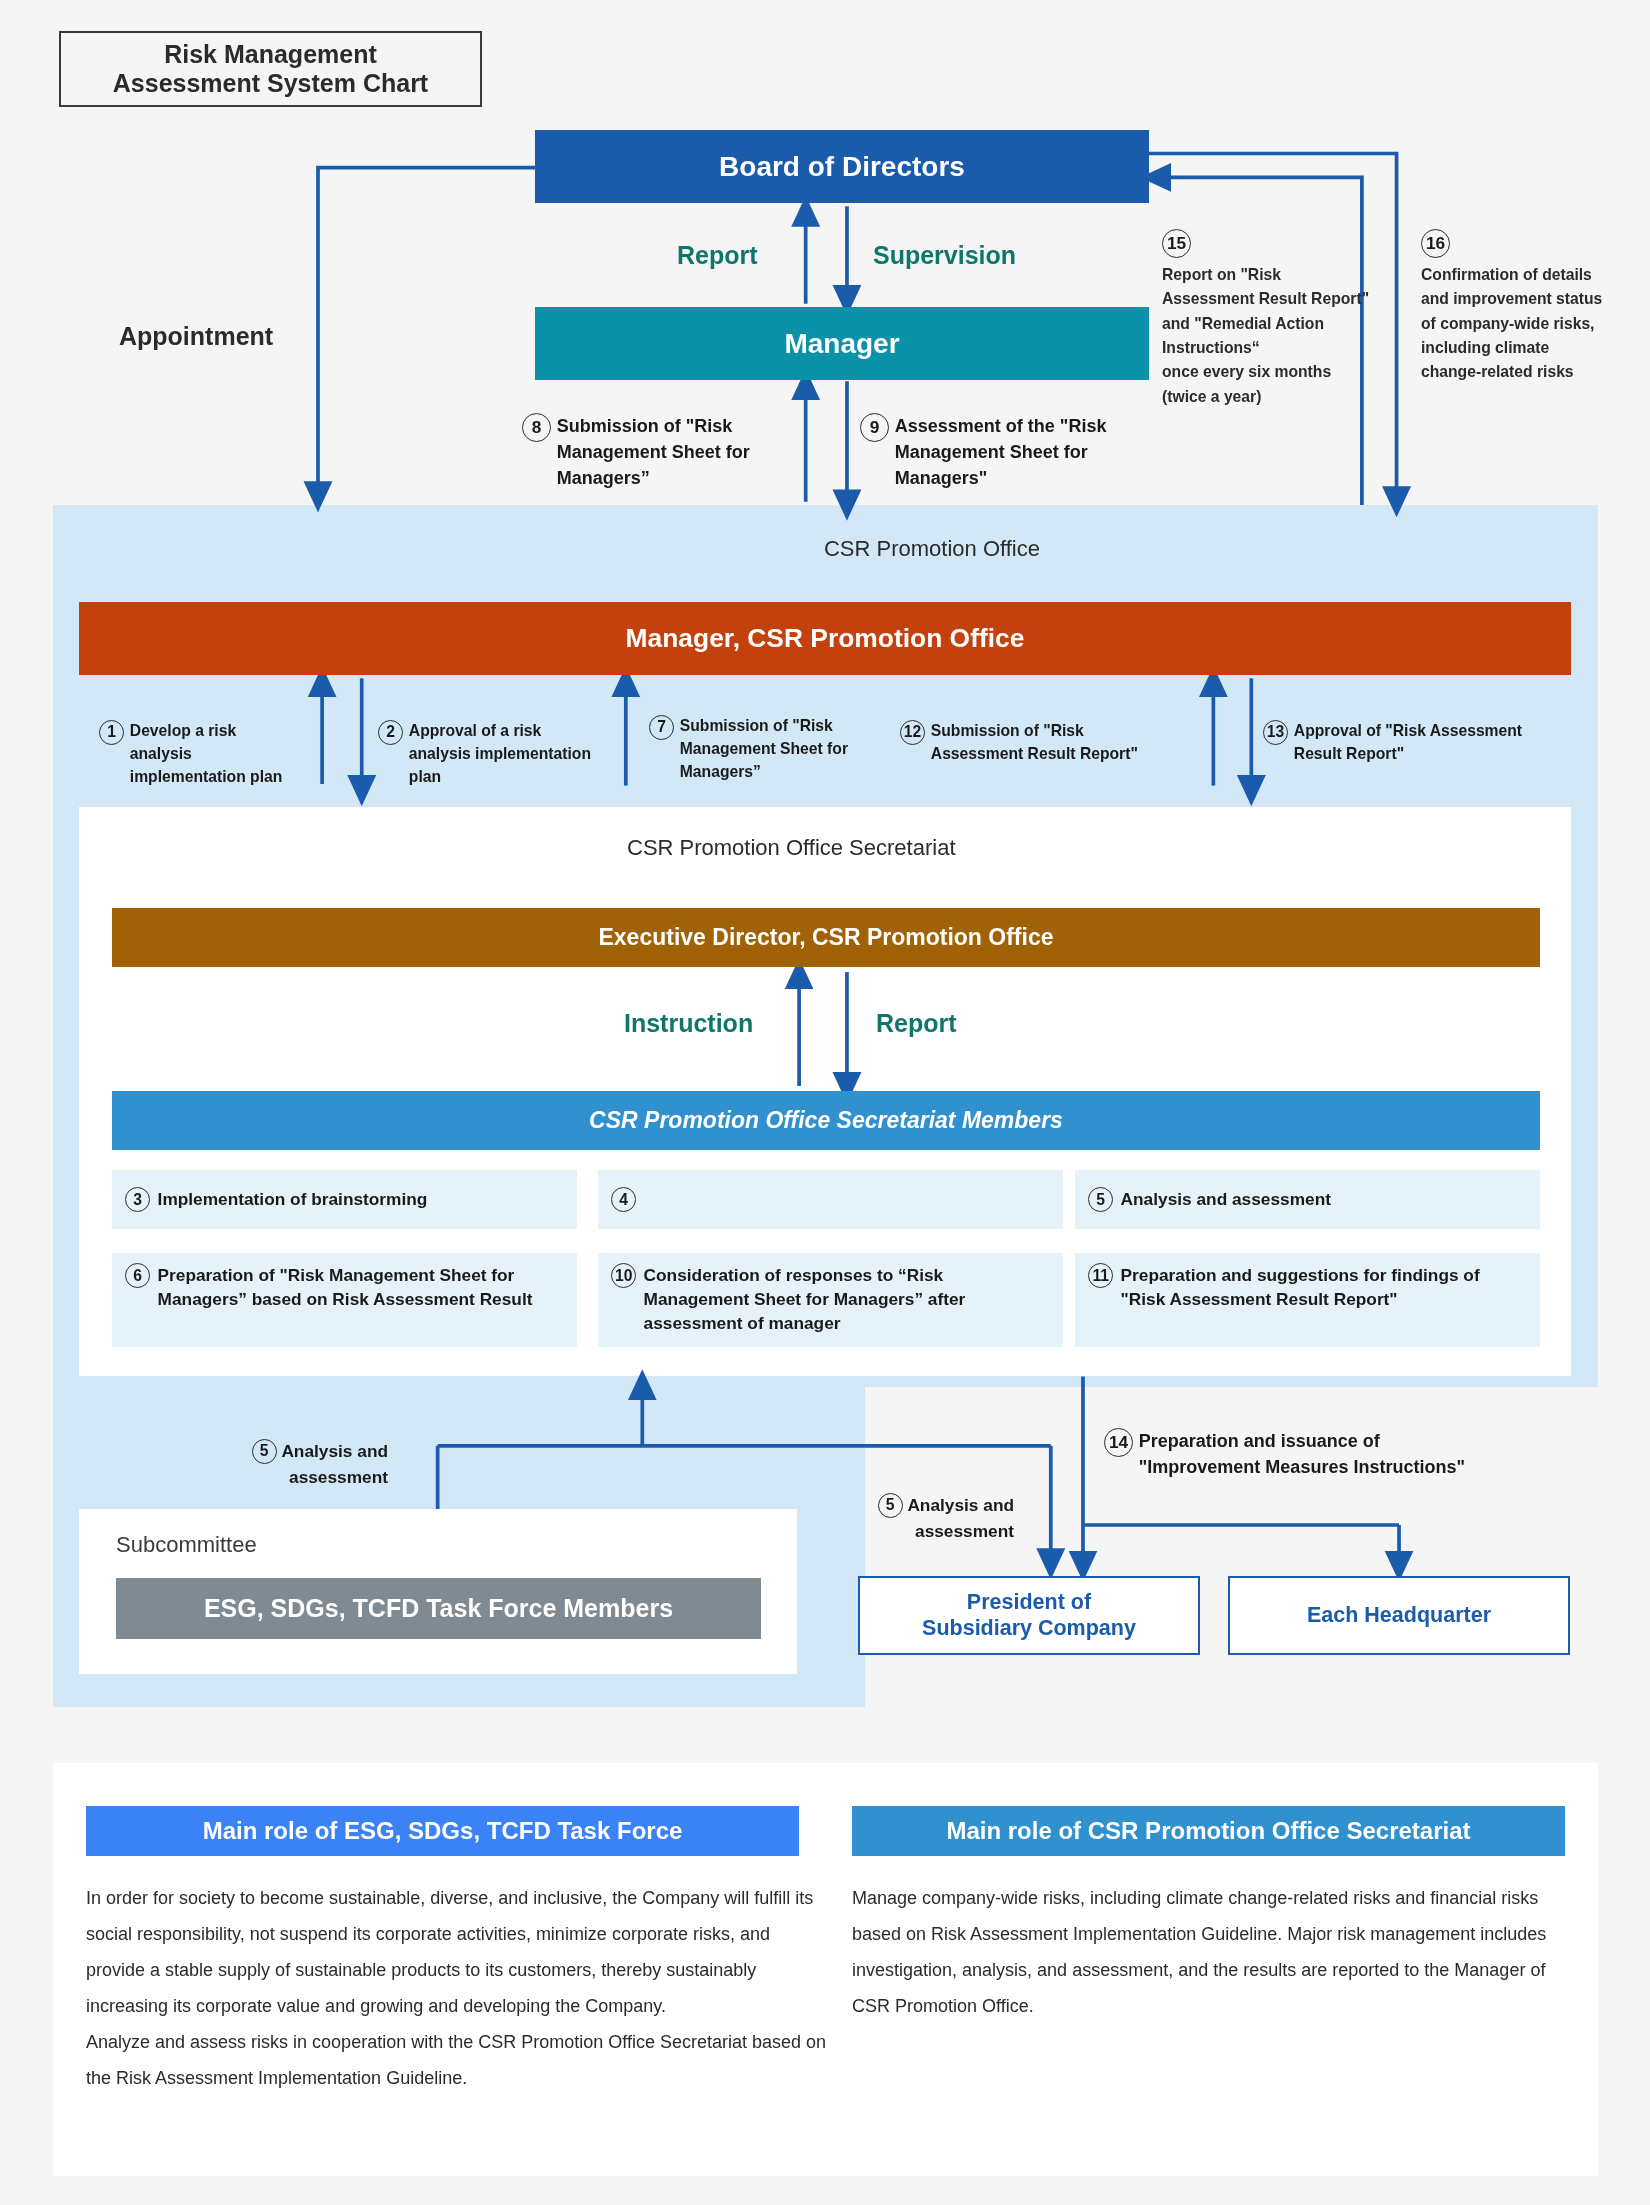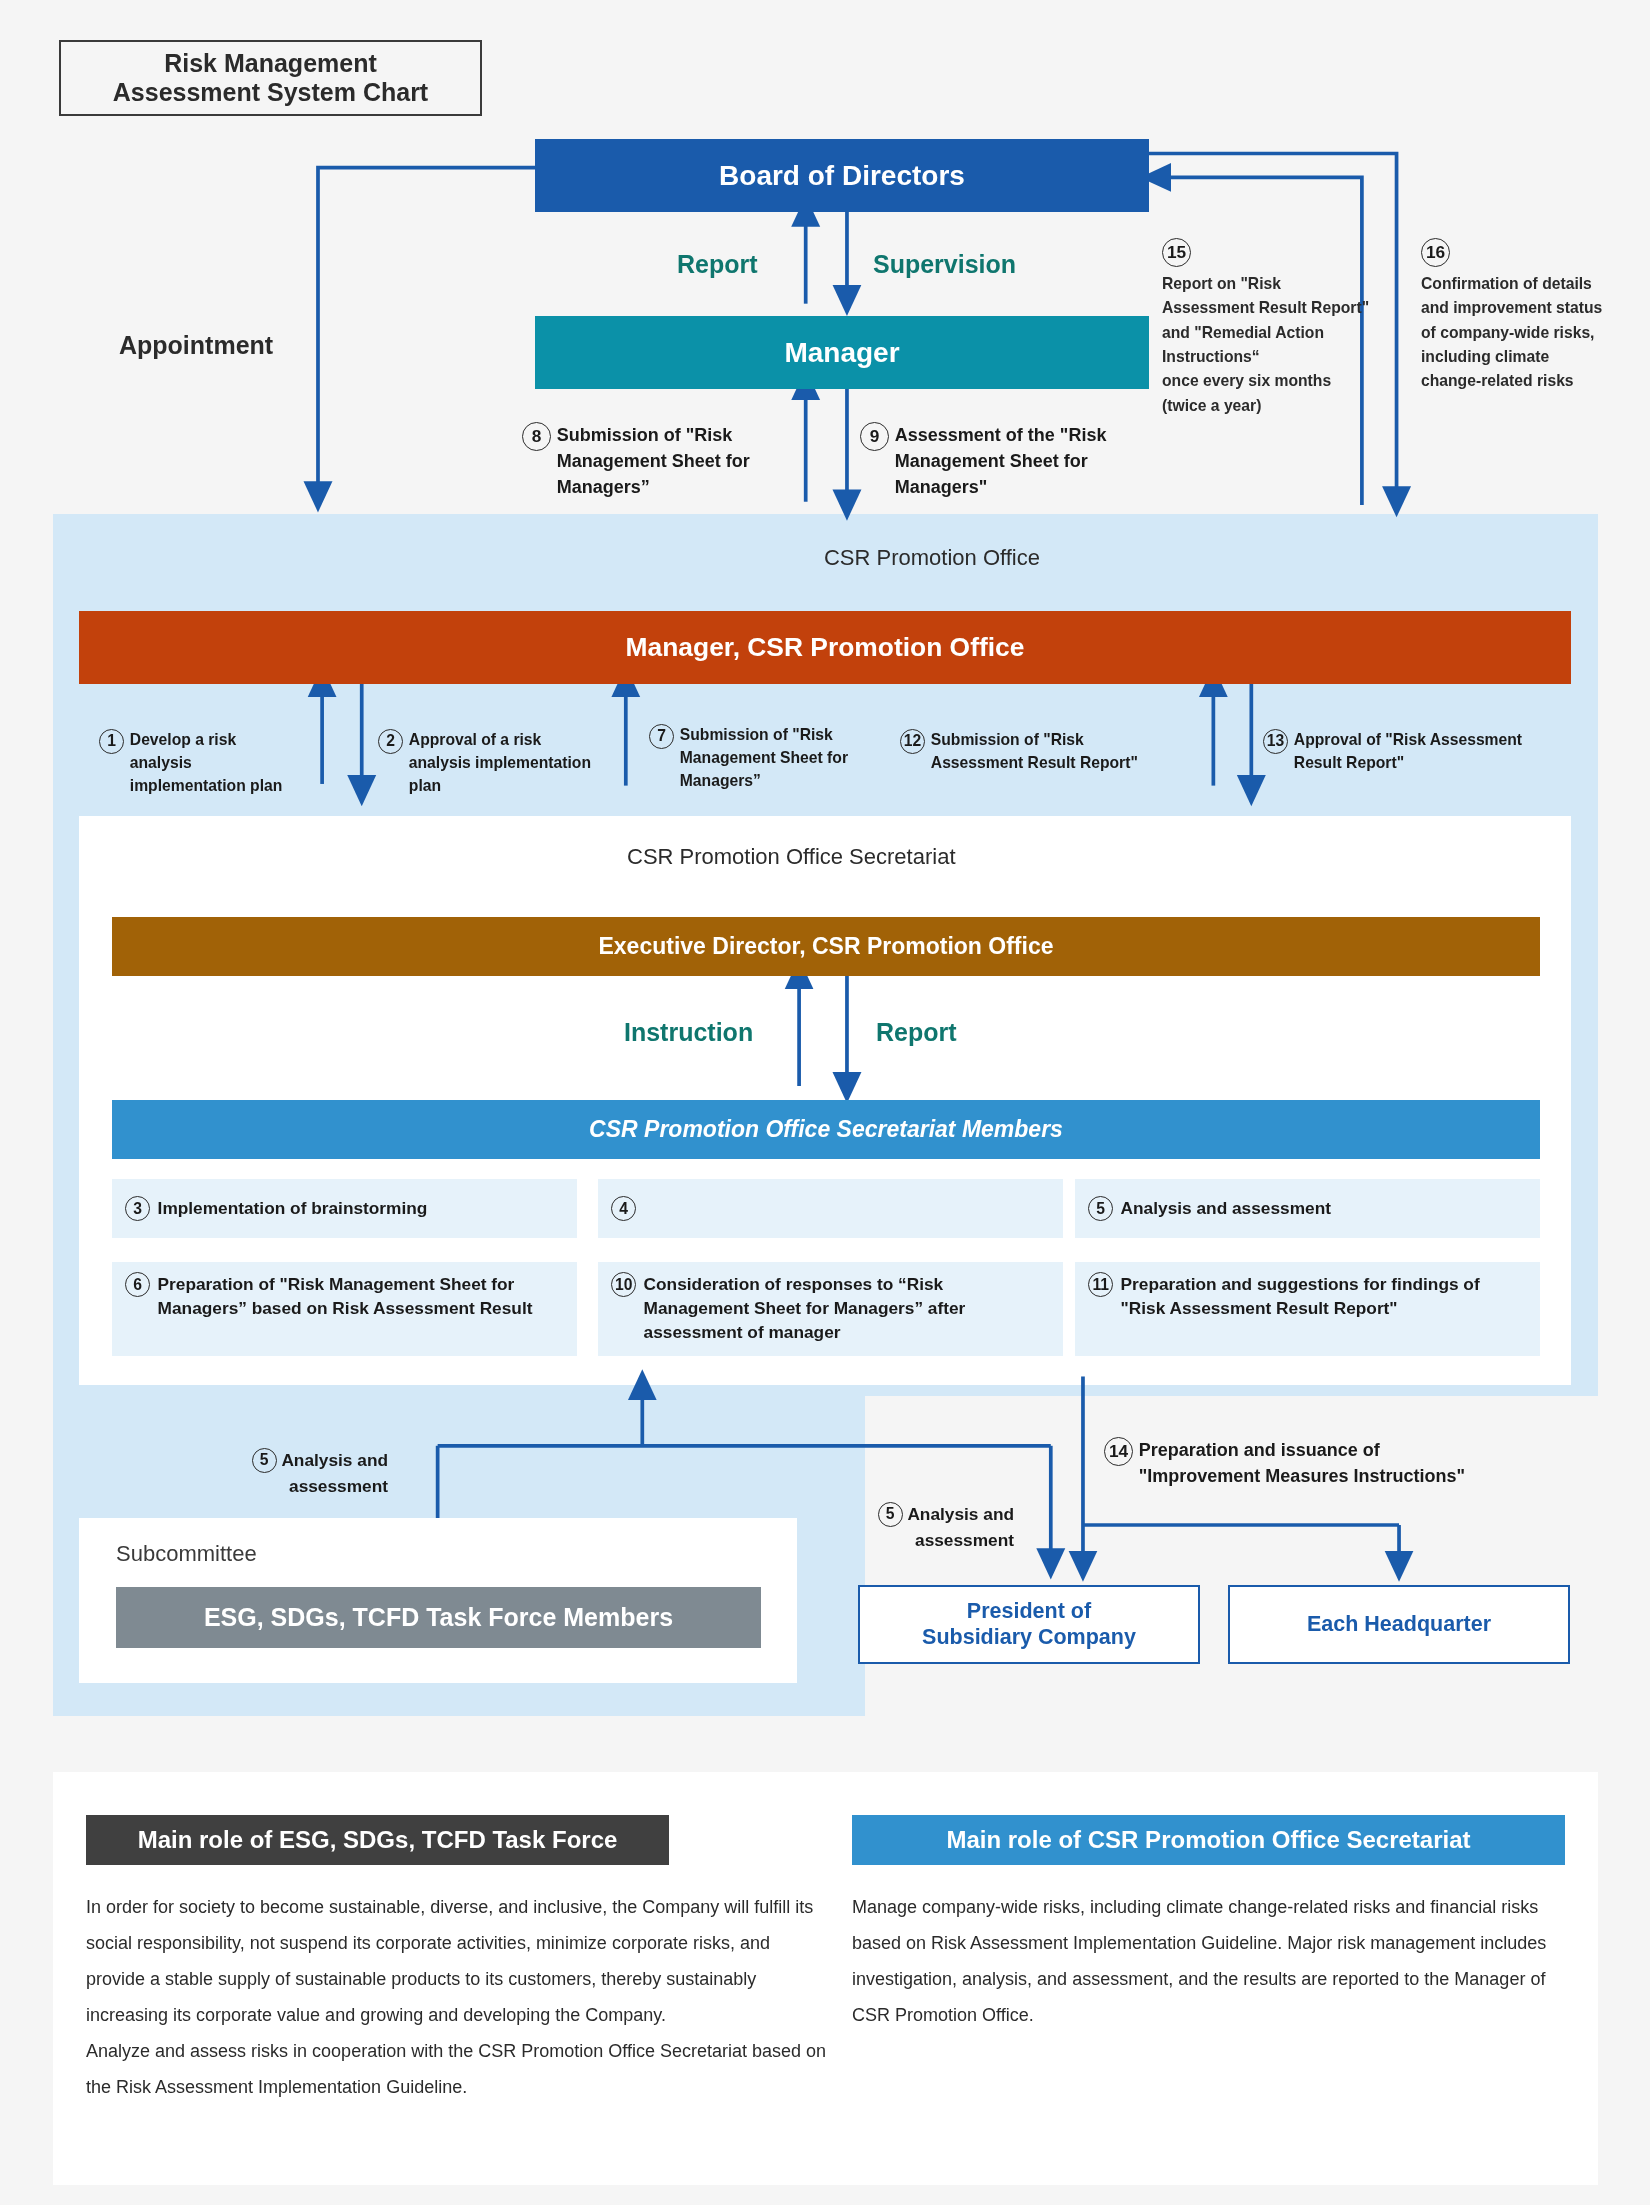--- a/index.html
+++ b/index.html
@@ -4,21 +4,21 @@
 <style>
   html,body{margin:0;padding:0;}
   body{
     width:1651px;height:2205px;
     background:#f5f5f5;
     font-family:"Liberation Sans", sans-serif;
     color:#2b2b2b;
     position:relative;
     overflow:hidden;
   }
-  .abs{position:absolute;box-sizing:border-box;margin-top:9px;}
+  .abs{position:absolute;box-sizing:border-box;}
 
   
   #title-box{
     left:59px;top:31px;width:423px;height:76px;
     border:2.5px solid #3a3a3a;background:#f5f5f5;
     display:flex;align-items:center;justify-content:center;
     text-align:center;line-height:1.18;
     font-weight:bold;font-size:25px;color:#2b2b2b;
     white-space:pre-line;
   }
@@ -86,21 +86,21 @@
 
   
   #arrows{position:absolute;left:0;top:0;width:1651px;height:2205px;pointer-events:none;}
 
   
   #bottom-panel{left:53px;top:1763px;width:1545px;height:413px;background:#ffffff;}
   .role-head{
     display:flex;align-items:center;justify-content:center;
     color:#fff;font-weight:bold;font-size:24px;height:50px;
   }
-  #role1-head{left:86px;top:1806px;width:583px;background:#404040;}
+  #role1-head{left:86px;top:1806px;width:713px;background:#3b82f6;}
   #role2-head{left:852px;top:1806px;width:713px;background:#3191ce;}
   .role-body{font-size:18px;line-height:2.0;color:#2b2b2b;white-space:pre-line;}
   #role1-body{left:86px;top:1880px;width:743px;}
   #role2-body{left:852px;top:1880px;width:726px;}
 </style>
 </head>
 <body>
 
 <div class="abs" id="csr-region"></div>
 <div class="abs" id="right-panel-bg"></div>

